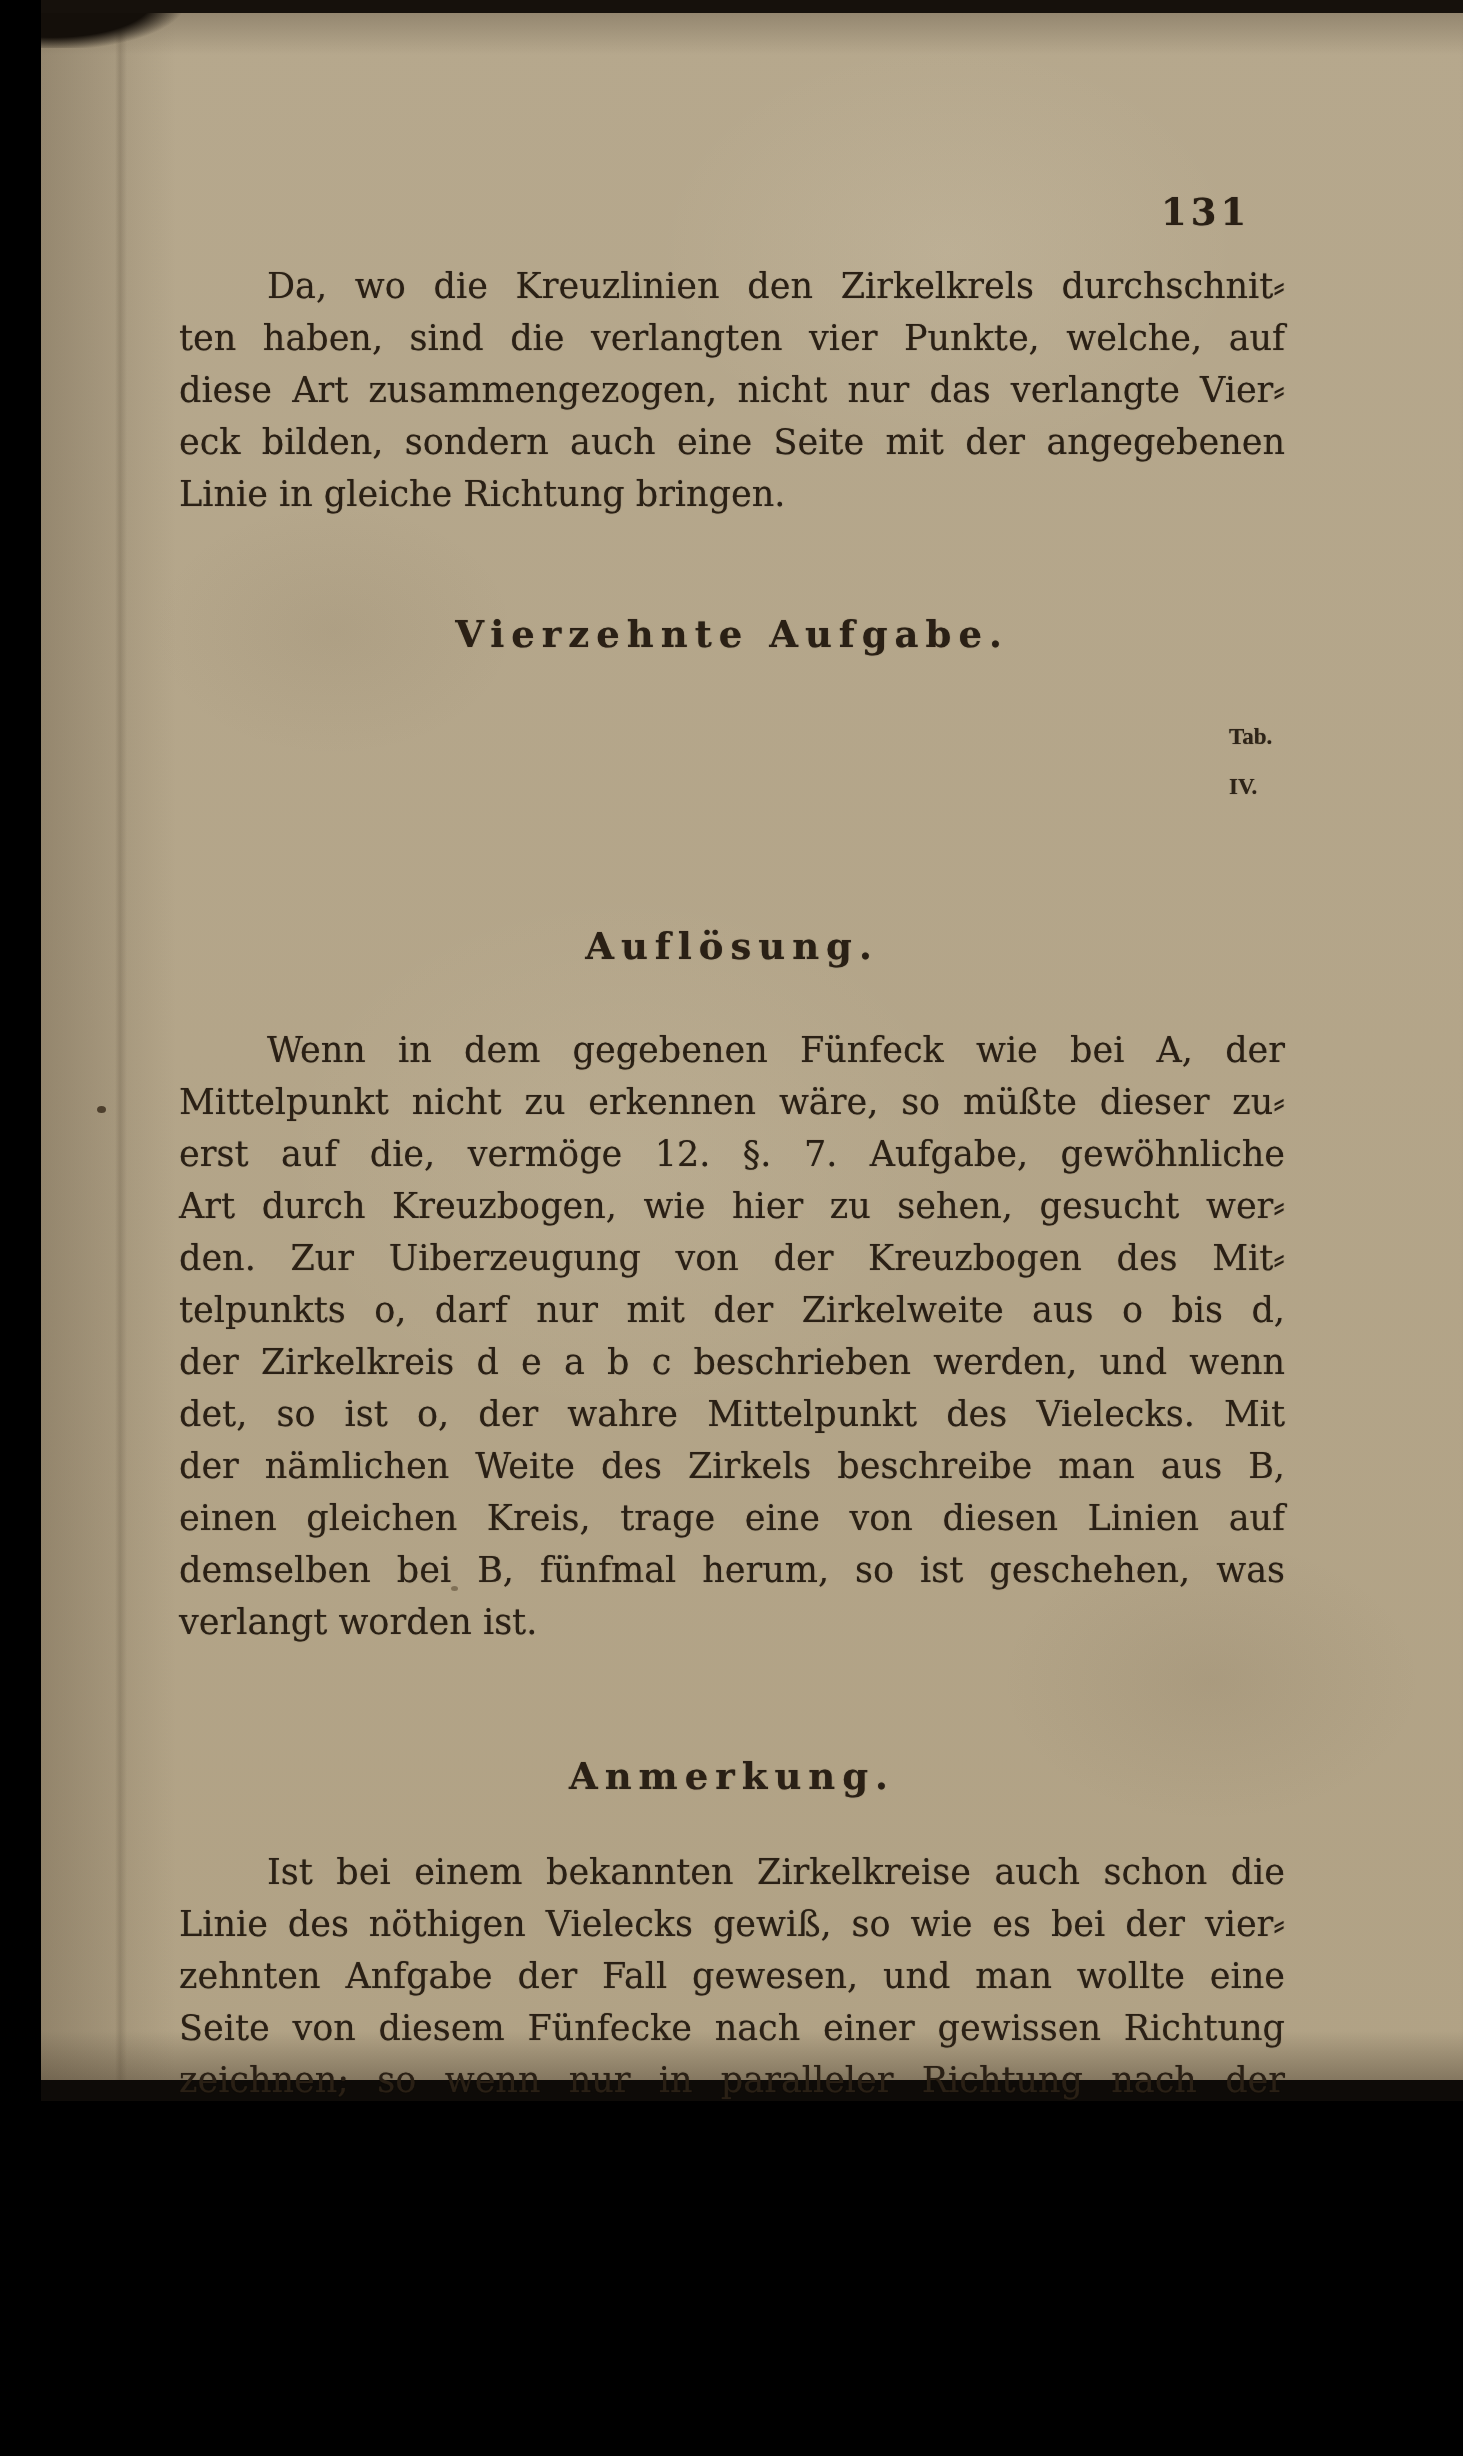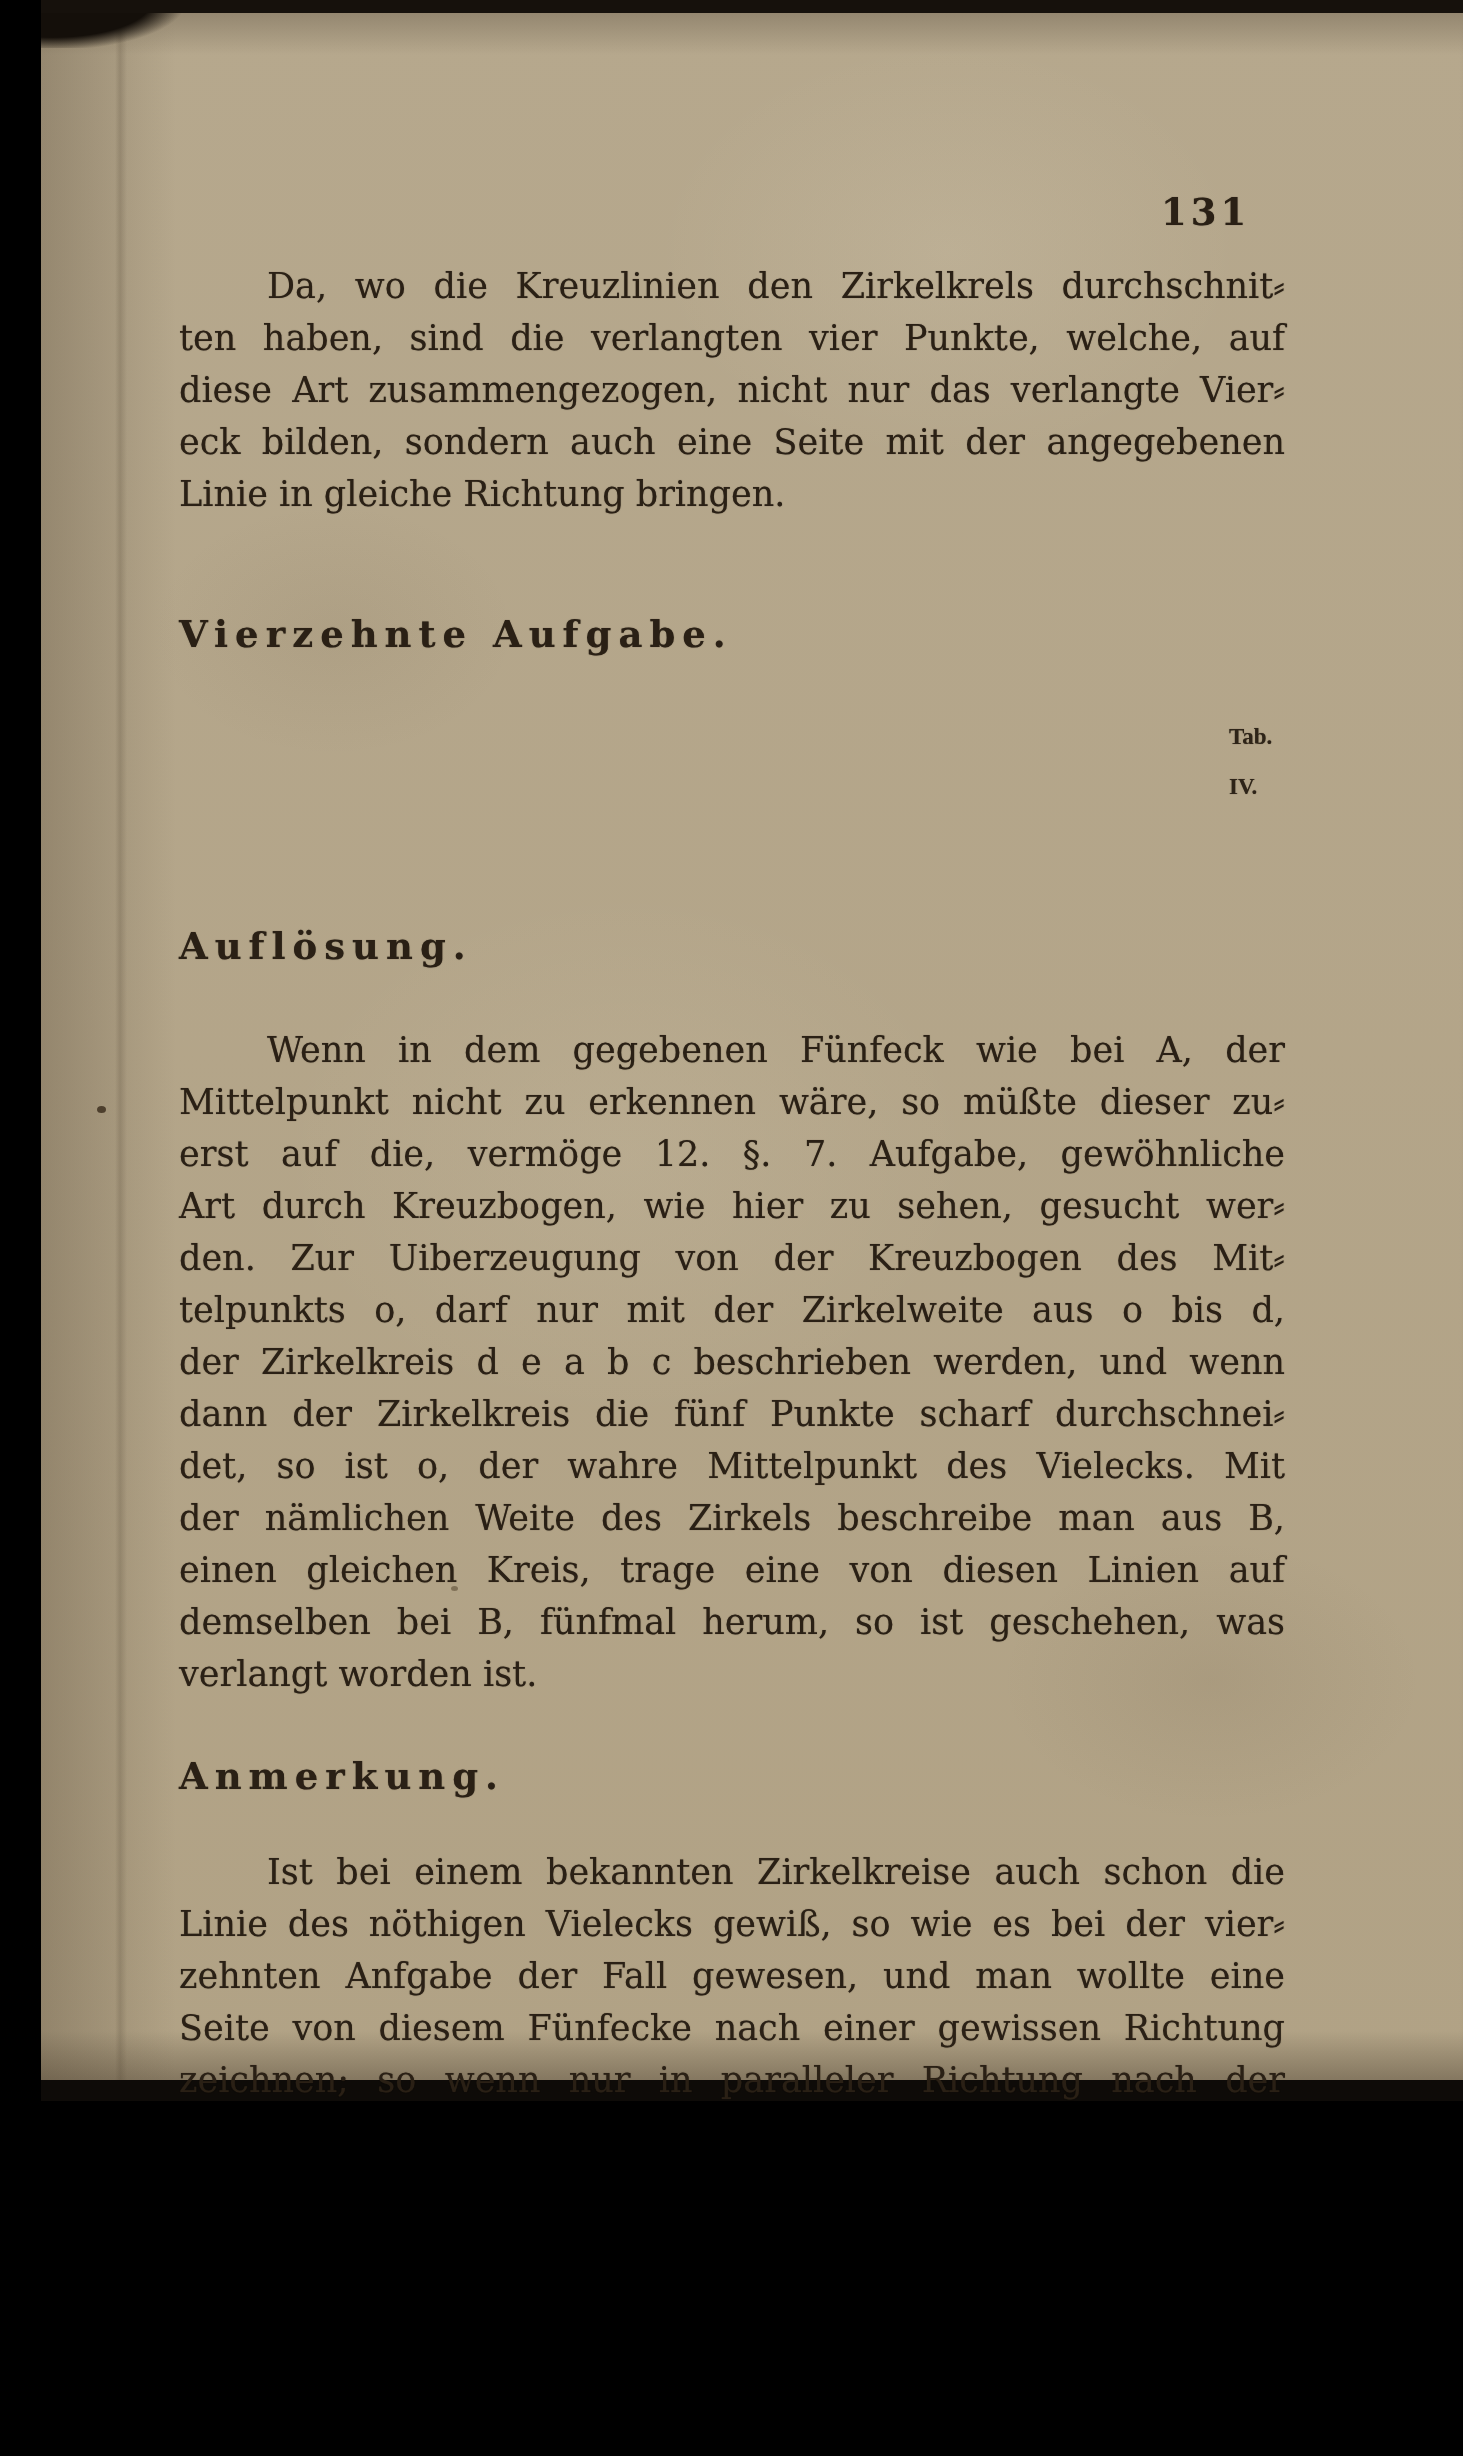--- a/index.html
+++ b/index.html
@@ -46,21 +46,21 @@
     position:absolute; left:138px; width:1106px;
     font-size:35px; font-weight:400;
   }
   .tline {
     height:52px; line-height:52px;
     text-align:justify; text-align-last:justify;
   }
   .para:not(.justify-all) .tline:last-child { text-align-last:left; }
   .para.indent .tline:first-child { text-indent:88px; }
   .heading {
-    position:absolute; left:138px; width:1106px; text-align:left;
+    position:absolute; left:138px; width:1106px; text-align:center;
     font-size:37px; font-weight:700; letter-spacing:7px; white-space:nowrap;
   }
   .margin-note {
     position:absolute; left:1188px; top:712px; width:110px;
     font-family:Liberation Serif, serif;
     font-size:23px; font-weight:700; color:#2e2418;
   }
   .margin-note .mline { height:50px; line-height:50px; }
   .footer-line {
     position:absolute; left:138px; top:2096px; width:1106px; height:52px;
@@ -104,21 +104,20 @@
   <div class="heading ink" style="top:924px">Auflösung.</div>
 
   <div class="para indent ink" style="top:1024px">
       <div class="tline">Wenn in dem gegebenen Fünfeck wie bei A, der</div>
       <div class="tline">Mittelpunkt nicht zu erkennen wäre, so müßte dieser zu⸗</div>
       <div class="tline">erst auf die, vermöge 12. §. 7. Aufgabe, gewöhnliche</div>
       <div class="tline">Art durch Kreuzbogen, wie hier zu sehen, gesucht wer⸗</div>
       <div class="tline">den. Zur Uiberzeugung von der Kreuzbogen des Mit⸗</div>
       <div class="tline">telpunkts o, darf nur mit der Zirkelweite aus o bis d,</div>
       <div class="tline">der Zirkelkreis d e a b c beschrieben werden, und wenn</div>
-      <div class="tline">dann der Zirkelkreis die fünf Punkte scharf durchschnei⸗</div>
       <div class="tline">det, so ist o, der wahre Mittelpunkt des Vielecks. Mit</div>
       <div class="tline">der nämlichen Weite des Zirkels beschreibe man aus B,</div>
       <div class="tline">einen gleichen Kreis, trage eine von diesen Linien auf</div>
       <div class="tline">demselben bei B, fünfmal herum, so ist geschehen, was</div>
       <div class="tline">verlangt worden ist.</div>
     </div>
 
   <div class="heading ink" style="top:1754px">Anmerkung.</div>
 
   <div class="para indent justify-all ink" style="top:1846px">

